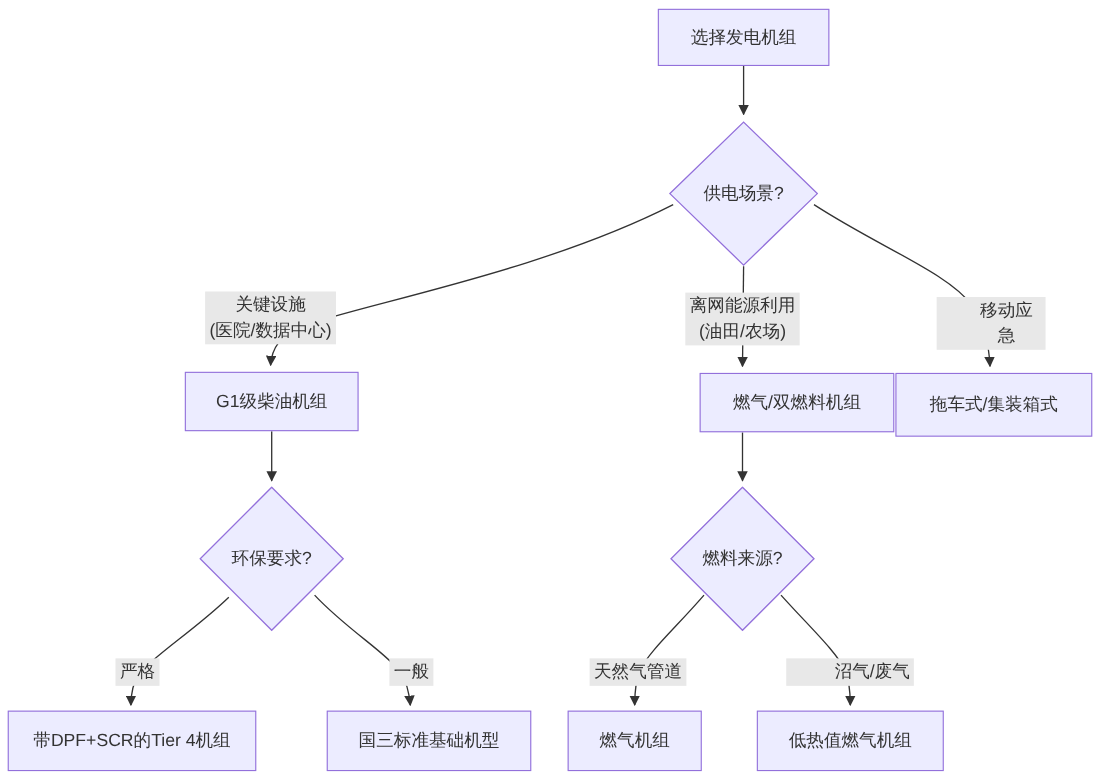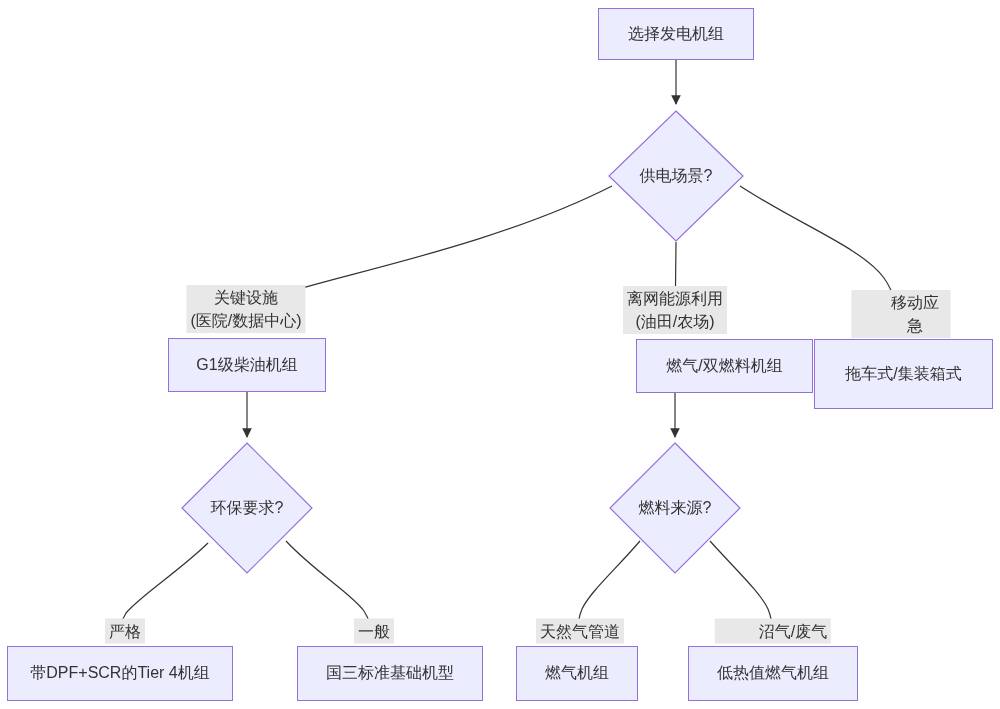--- a/index.html
+++ b/index.html
@@ -60,21 +60,20 @@
     position: absolute;
     z-index: 2;
     transform: translate(-50%, -50%);
     background: var(--edge-label-bg);
     padding: 1px 4px;
     font-size: 16px;
     line-height: 23px;
     text-align: center;
     white-space: pre-line;
     color: var(--text);
-    margin-top: 20px;
   }
 </style>
 </head>
 <body>
 
 <div class="canvas">
 
   <svg class="edges" width="1000" height="709" aria-hidden="true">
     <defs>
       <marker id="arrow" viewBox="0 0 10 10" refX="9" refY="5" markerWidth="8" markerHeight="8" orient="auto">
@@ -108,21 +107,21 @@
   </div>
 
   <div class="node rect" style="left:168px; top:338px; width:158px; height:54px;">
     <span class="nlabel">G1级柴油机组</span>
   </div>
 
   <div class="node rect" style="left:588px; top:339px; width:177px; height:54px;margin-left:48px;">
     <span class="nlabel">燃气/双燃料机组</span>
   </div>
 
-  <div class="node rect" style="left:814px; top:339px; width:179px; height:70px;">
+  <div class="node rect" style="left:814px; top:339px; width:179px; height:58px;">
     <span class="nlabel">拖车式/集装箱式</span>
   </div>
 
   <div class="node rect" style="left:7px; top:646px; width:226px; height:55px;">
     <span class="nlabel">带DPF+SCR的Tier 4机组</span>
   </div>
 
   <div class="node rect" style="left:282px; top:646px; width:186px; height:55px;margin-left:15px;">
     <span class="nlabel">国三标准基础机型</span>
   </div>

